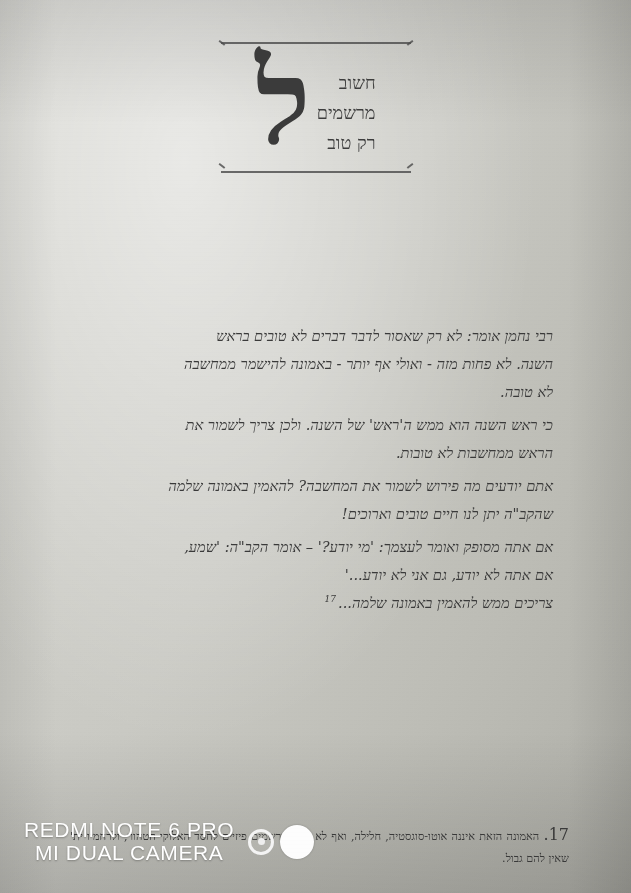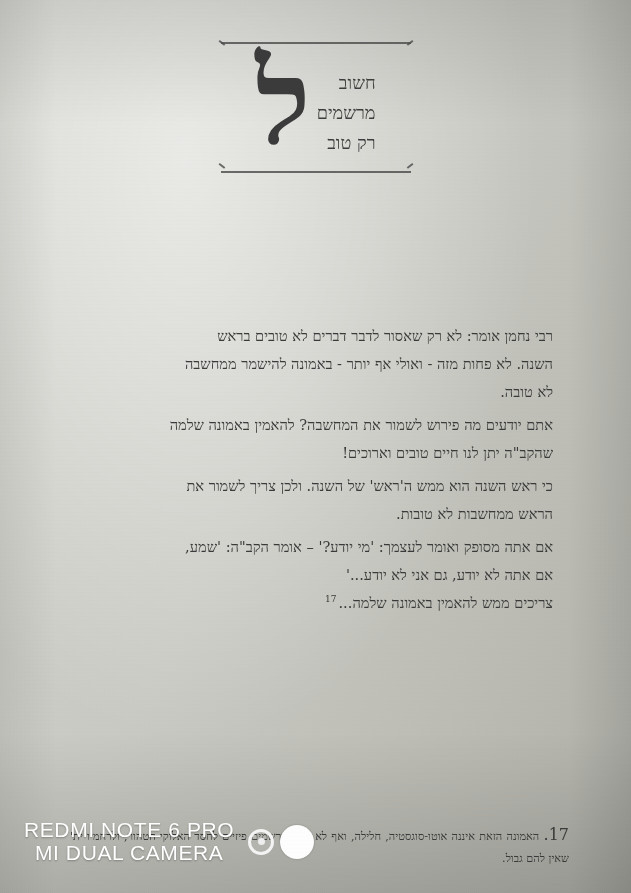--- a/index.html
+++ b/index.html
@@ -119,20 +119,21 @@
     margin: 0 0 5px 0;
     text-indent: 14px;
   }
   .para .fn {
     font-size: 9px;
     vertical-align: super;
     margin: 0 2px;
   }
   .line {
     display: block;
+    font-style: italic;
   }
   .line.ind { text-indent: 14px; }
   .line.r1 { text-align: right; }
   .line.l1 { text-align: left; }
   .line.c1 { text-align: center; }
 
   
   .footnote {
     position: absolute;
     bottom: 24px;
@@ -240,27 +241,27 @@
 
     <div class="body">
 
       <p class="para">
         <span class="line ind r1">רבי נחמן אומר: לא רק שאסור לדבר דברים לא טובים בראש</span>
         <span class="line r1">השנה. לא פחות מזה - ואולי אף יותר - באמונה להישמר ממחשבה</span>
         <span class="line r1">לא טובה.</span>
       </p>
 
       <p class="para">
+        <span class="line ind r1">כי ראש השנה הוא ממש ה'ראש' של השנה. ולכן צריך לשמור את</span>
+        <span class="line r1">הראש ממחשבות לא טובות.</span>
+      </p>
+
+      <p class="para">
         <span class="line ind r1">אתם יודעים מה פירוש לשמור את המחשבה? להאמין באמונה שלמה</span>
         <span class="line r1">שהקב"ה יתן לנו חיים טובים וארוכים!</span>
-      </p>
-
-      <p class="para">
-        <span class="line ind r1">כי ראש השנה הוא ממש ה'ראש' של השנה. ולכן צריך לשמור את</span>
-        <span class="line r1">הראש ממחשבות לא טובות.</span>
       </p>
 
       <p class="para">
         <span class="line ind r1">אם אתה מסופק ואומר לעצמך: 'מי יודע?' – אומר הקב"ה: 'שמע,</span>
         <span class="line c1">אם אתה לא יודע, גם אני לא יודע...'</span>
         <span class="line l1"><span>צריכים ממש להאמין באמונה שלמה...</span><span class="fn">17</span></span>
       </p>
 
     </div>
 

